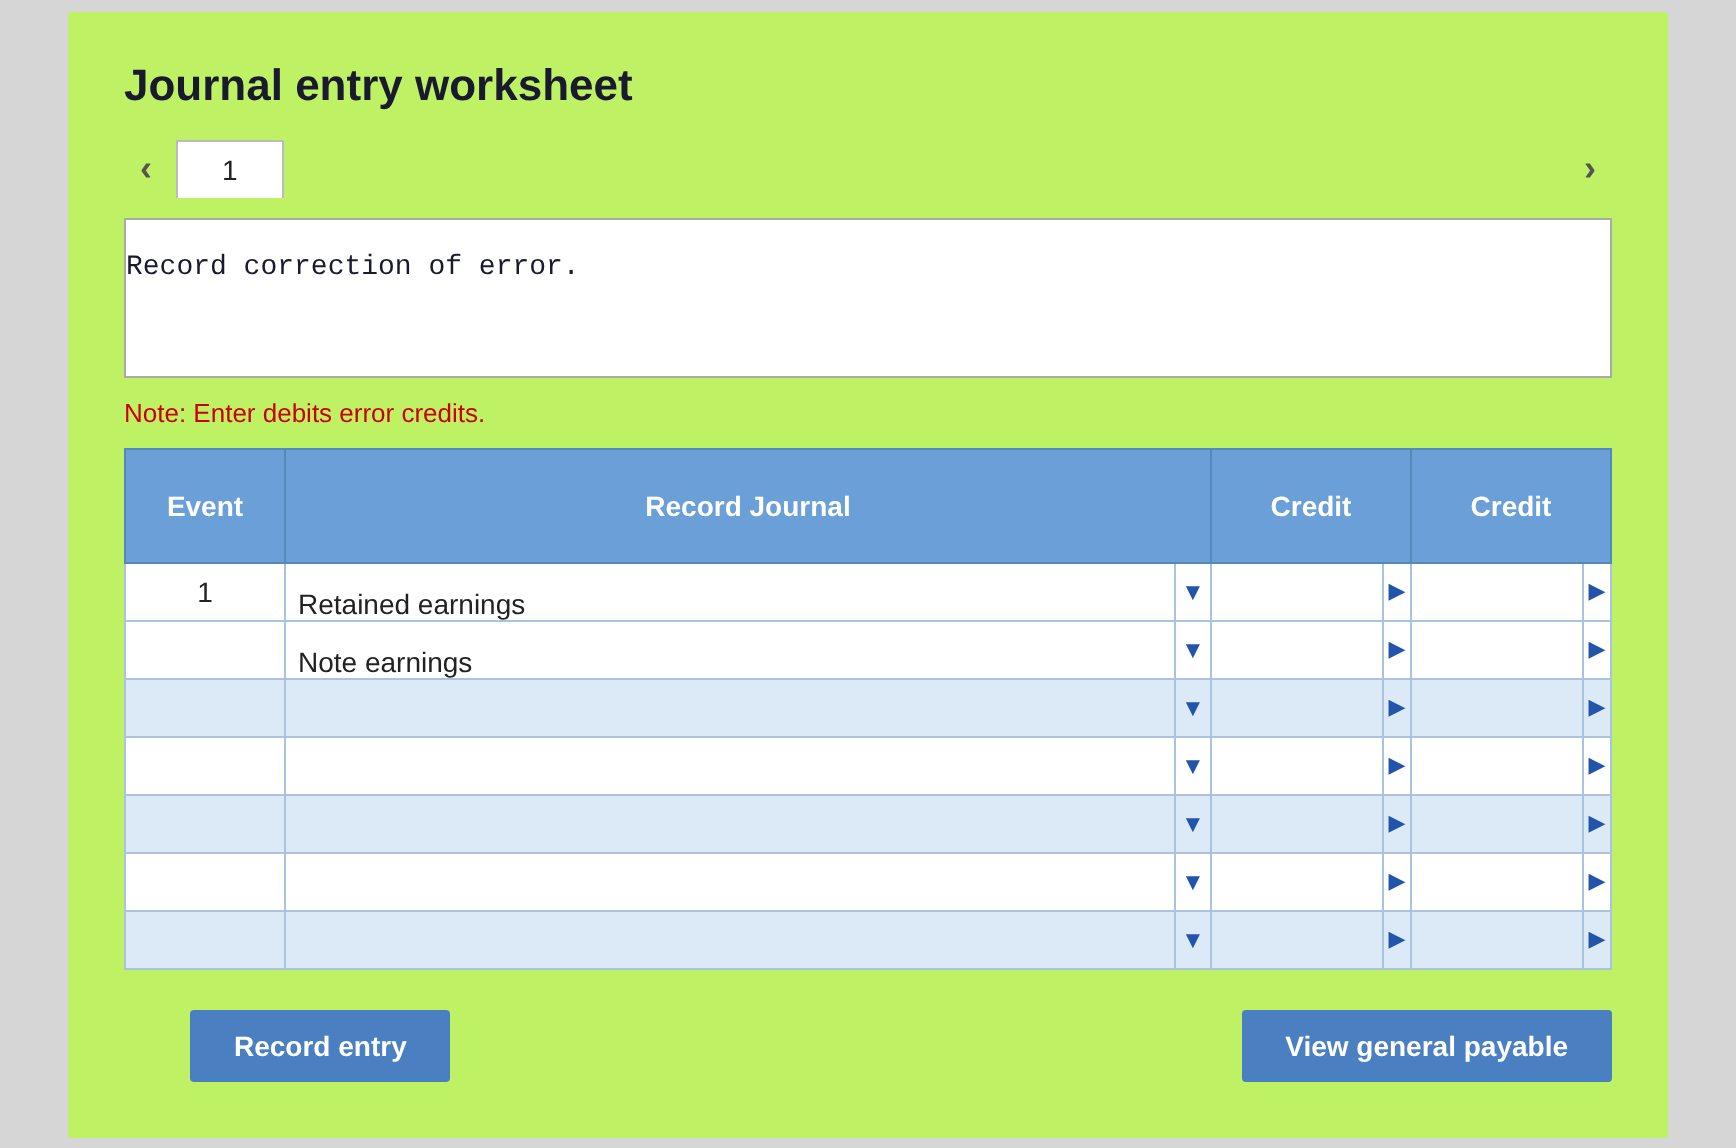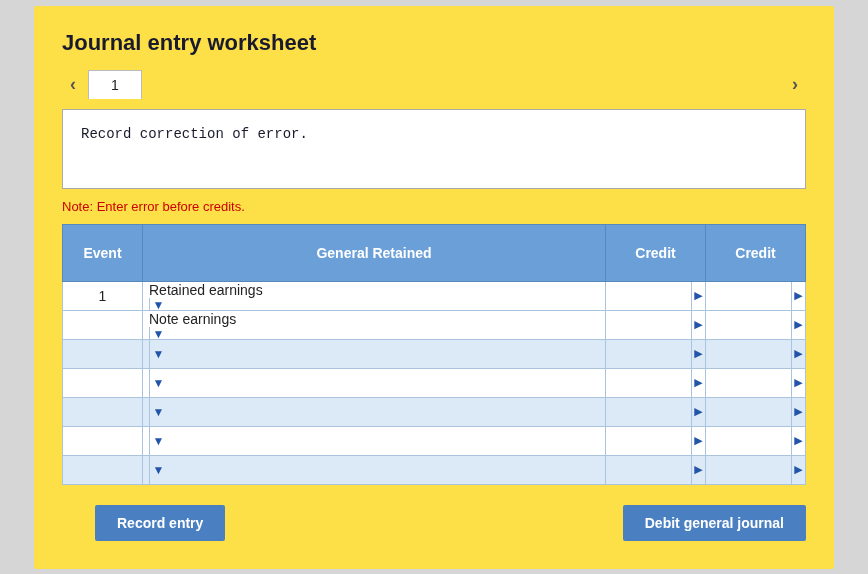--- a/index.html
+++ b/index.html
@@ -7,21 +7,21 @@
       background: #d6d6d6;
       font-family: Arial, sans-serif;
       font-size: 14px;
       display: flex;
       justify-content: center;
       align-items: center;
       min-height: 574px;
       width: 868px;
     }
     .worksheet-container {
-      background: #fde047;
+      background: #bef264;
       width: 800px;
       padding: 24px 28px 28px 28px;
       border-radius: 2px;
     }
     .title {
       font-size: 22px;
       font-weight: bold;
       color: #1a1a2e;
       margin-bottom: 14px;
     }
@@ -45,21 +45,21 @@
       border-bottom: none;
       padding: 6px 22px;
       font-size: 14px;
       margin-left: 4px;
       color: #222;
     }
     .tab-spacer { flex: 1; }
     .instruction-box {
       background: #fff;
       border: 1px solid #aaa;
-      padding: 16px 18px;
+      padding: 16px 0;
       font-size: 14px;
       color: #1a1a2e;
       font-family: 'Courier New', monospace;
       min-height: 80px;
       margin-bottom: 10px;
     }
     .note {
       color: #cc0000;
       font-size: 13px;
       margin-bottom: 10px;
@@ -89,24 +89,23 @@
       font-size: 14px;
       padding: 4px;
       width: 80px;
     }
     .td-journal {
       width: auto;
       position: relative;
     }
     .td-journal-inner {
       display: flex;
-      align-items: flex-start;
+      align-items: flex-end;
       height: 28px;
       padding-left: 6px;
-      flex-direction: column;
     }
     .td-journal-text {
       flex: 1;
       font-size: 14px;
       color: #222;
     }
     .td-journal-arrow {
       width: 18px;
       text-align: center;
       color: #2255aa;
@@ -194,27 +193,27 @@
     <button class="nav-arrow">‹</button>
     <div class="tab">1</div>
     <div class="tab-spacer"></div>
     <button class="nav-arrow">›</button>
   </div>
 
   <div class="instruction-box">
     <span>Record correction of error.</span>
   </div>
 
-  <div class="note">Note: Enter error before credits.</div>
+  <div class="note">Note: Enter debits error credits.</div>
 
   <table class="journal-table">
     <thead>
       <tr>
         <th>Event</th>
-        <th>General Retained</th>
+        <th>Record Journal</th>
         <th>Credit</th>
         <th>Credit</th>
       </tr>
     </thead>
     <tbody id="table-body">
     <tr class="row-white">
           <td class="td-event">1</td>
           <td class="td-journal">
             <div class="td-journal-inner">
               <span class="td-journal-text">Retained earnings</span>
@@ -358,15 +357,15 @@
               <span class="td-credit-text"></span>
               <span class="td-credit-arrow">▶</span>
             </div>
           </td>
         </tr>
       </tbody>
   </table>
 
   <div class="buttons-row">
     <button class="btn">Record entry</button>
-    <button class="btn btn-right">Debit general journal</button>
+    <button class="btn btn-right">View general payable</button>
   </div>
 </div>
 
 </body></html>

